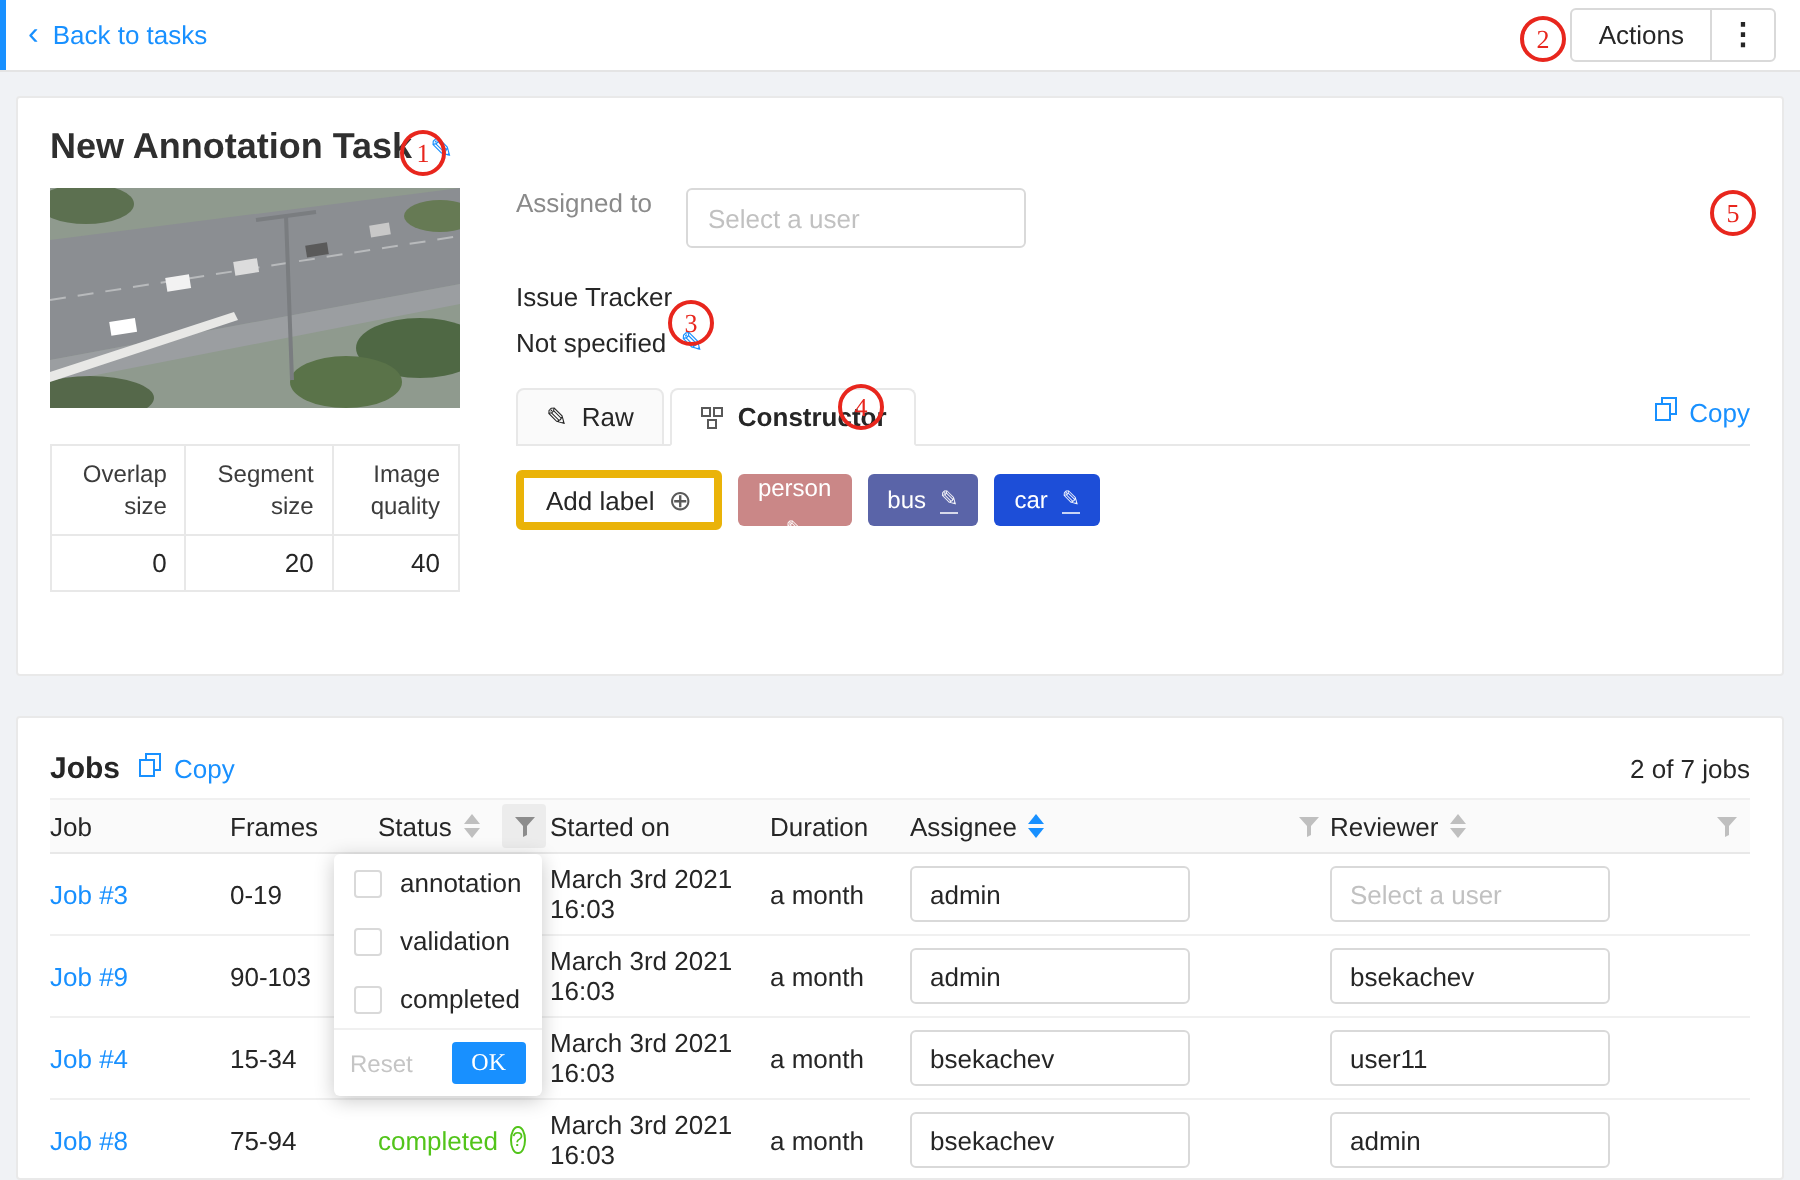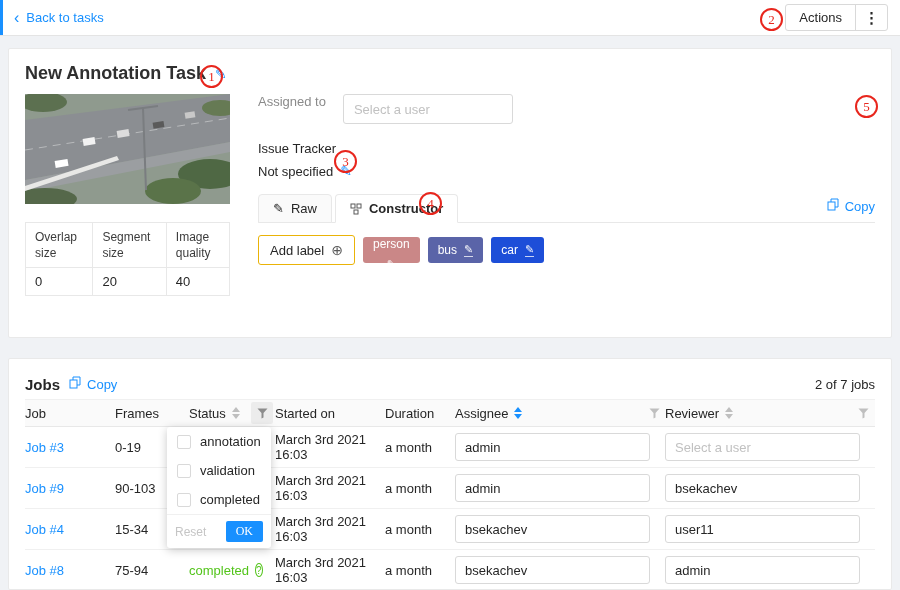--- a/index.html
+++ b/index.html
@@ -17,39 +17,39 @@
   
   .card{background:#fff;border:1px solid #e9e9e9;margin:0 8px;border-radius:2px}
   .task-card{margin-top:12px;height:290px;padding:14px 16px;position:relative}
   .title-row{display:flex;align-items:center;gap:9px}
   .title-row h1{font-size:18px;font-weight:bold;color:#2f2f2f}
   .pencil{color:#1890ff;font-size:14px;cursor:pointer}
   .task-body{display:flex;gap:28px;margin-top:10px}
   .left-col{width:205px;flex:none}
   .thumb{width:205px;height:110px;overflow:hidden;background:#8f9a8e}
   .params{border-collapse:collapse;margin-top:18px;width:205px}
-  .params th,.params td{border:1px solid #e8e8e8;padding:6px 9px;text-align:left;font-weight:normal}
+  .params th,.params td{border:1px solid #e8e8e8;padding:6px 9px;text-align:right;font-weight:normal}
   .params th{font-size:12px;color:#3c3c3c;line-height:1.35}
   .params td{font-size:13px}
   .right-col{flex:1;min-width:0}
   .meta-row{display:flex;justify-content:space-between;align-items:center}
   .meta-text{color:#8a8a8a}
   .assign{display:flex;align-items:flex-start;gap:17px}
   .assign-label{color:#8a8a8a}
   .assign input{width:170px;height:30px;border:1px solid #d9d9d9;border-radius:3px;padding:0 10px;font-size:13px;font-family:inherit;color:#262626}
   input::placeholder{color:#c1c1c1}
   .issue-label{margin-top:17px;font-weight:normal}
   .issue-value{margin-top:7px;display:flex;align-items:center;gap:7px}
   .tabs-row{margin-top:15px;display:flex;align-items:flex-end;border-bottom:1px solid #e8e8e8}
   .tab{display:flex;gap:7px;align-items:center;padding:6px 14px;border:1px solid #e8e8e8;border-radius:4px 4px 0 0;background:#fafafa;margin-right:3px;margin-bottom:-1px;cursor:pointer}
   .tab.active{background:#fff;border-bottom-color:#fff;font-weight:bold}
   .tab .tab-icon{display:inline-flex}
   .copy-link{margin-left:auto;color:#1890ff;display:flex;gap:6px;align-items:center;padding-bottom:8px;cursor:pointer}
   .labels-area{padding:12px 0;display:flex;gap:8px;align-items:center}
-  .add-label{border:1px solid #eab308;background:#fff;border-radius:3px;height:30px;padding:0 11px;font-size:13px;display:flex;gap:7px;align-items:center;color:#262626;font-family:inherit;cursor:pointer}
+  .add-label{border:4px solid #eab308;background:#fff;border-radius:3px;height:30px;padding:0 11px;font-size:13px;display:flex;gap:7px;align-items:center;color:#262626;font-family:inherit;cursor:pointer}
   .plus-circle{color:#595959;font-size:14px;line-height:1}
   .chip{height:26px;border-radius:3px;color:#fff;font-size:12px;display:flex;gap:7px;align-items:center;padding:0 10px;cursor:pointer}
   .chip .chip-pencil{font-size:11px;color:#fff;opacity:.95;border-bottom:1px solid rgba(255,255,255,.8)}
   
   .jobs-card{margin-top:20px;height:232px;padding:10px 16px 0;position:relative}
   .jobs-head{display:flex;align-items:center;gap:9px;height:30px}
   .jobs-title{font-size:15px;font-weight:bold}
   .jobs-copy{color:#1890ff;display:flex;gap:6px;align-items:center;cursor:pointer}
   .jobs-count{margin-left:auto}
   .jhead,.jrow{display:grid;grid-template-columns:90px 74px 60px 26px 1fr 70px 188px 22px 186px 24px;align-items:center}
@@ -58,21 +58,21 @@
   .jrow:last-child{border-bottom:none}
   .hcell{display:flex;align-items:center;cursor:pointer}
   .sorts{display:inline-flex;flex-direction:column;gap:2px;margin-left:6px}
   .caret-up{width:0;height:0;border-left:4px solid transparent;border-right:4px solid transparent;border-bottom:5px solid #bfbfbf}
   .caret-down{width:0;height:0;border-left:4px solid transparent;border-right:4px solid transparent;border-top:5px solid #bfbfbf}
   .sorts.blue .caret-up{border-bottom-color:#1890ff}
   .sorts.blue .caret-down{border-top-color:#1890ff}
   .funnel{display:flex;align-items:center;justify-content:center;cursor:pointer}
   .funnel-box{width:22px;height:22px;background:#ececec;border-radius:2px;display:flex;align-items:center;justify-content:center}
   .job-link{color:#1890ff;text-decoration:none;cursor:pointer}
-  .cell-input input{width:195px;height:28px;border:1px solid #d9d9d9;border-radius:3px;padding:0 9px;font-size:13px;font-family:inherit;color:#262626;background:#fff}
+  .cell-input input{width:140px;height:28px;border:1px solid #d9d9d9;border-radius:3px;padding:0 9px;font-size:13px;font-family:inherit;color:#262626;background:#fff}
   .status-cell{display:flex;align-items:center}
   .status-done{color:#52c41a}
   .qicon{width:14px;height:14px;border:1px solid #52c41a;border-radius:50%;color:#52c41a;font-size:10px;display:inline-flex;align-items:center;justify-content:center;margin-left:6px}
   
   .dropdown{position:absolute;left:158px;top:68px;width:104px;background:#fff;border-radius:3px;box-shadow:0 2px 10px rgba(0,0,0,.22);z-index:5}
   .ditem{display:flex;gap:9px;align-items:center;padding:7px 10px;cursor:pointer}
   .cbx{width:14px;height:14px;border:1px solid #d9d9d9;border-radius:2px;background:#fff;flex:none}
   .dfoot{border-top:1px solid #f0f0f0;display:flex;justify-content:space-between;align-items:center;padding:6px 8px}
   .reset{color:#c5c5c5;font-size:12px;cursor:default}
   .okbtn{background:#1890ff;color:#fff;font-size:12px;border:none;border-radius:2px;padding:3px 10px;font-family:Liberation Serif, serif;cursor:pointer}

